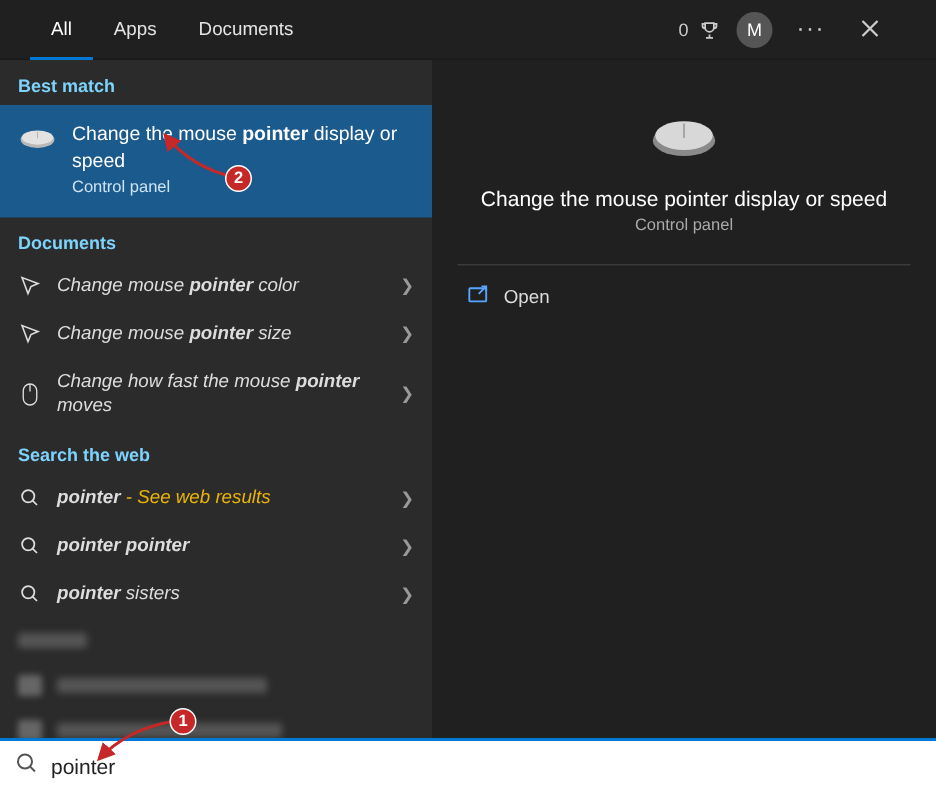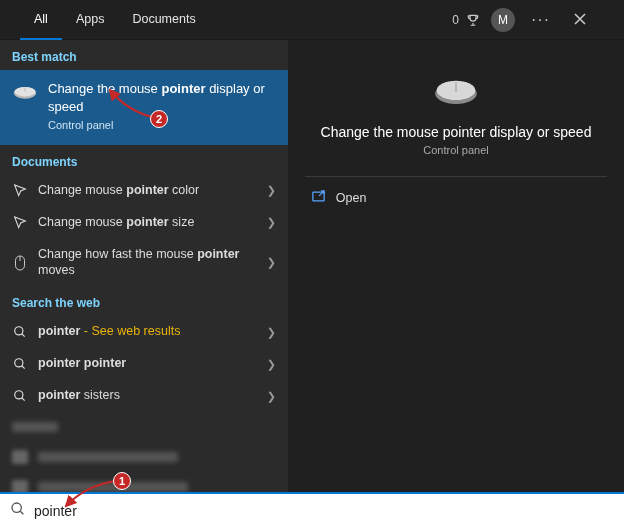--- a/index.html
+++ b/index.html
@@ -86,21 +86,21 @@
     gap: 10px;
     font-size: 12.5px; color: #ddd;
     cursor: pointer;
     min-height: 32px;
   }
   .row .icon {
     width: 16px; height: 16px;
     display: flex; align-items: center; justify-content: center;
     flex-shrink: 0;
   }
-  .row .label { flex: 1; line-height: 1.25; }
+  .row .label { flex: 1; line-height: 1.25; font-style: italic; }
   .row .chev { color: #999; font-size: 11px; }
   .muted { color: #eab308; }
 
   .blur-item {
     display: flex; align-items: center; gap: 10px;
     padding: 8px 12px; min-height: 30px;
   }
   .blur-box {
     background: #555; border-radius: 2px;
     filter: blur(2.5px);

